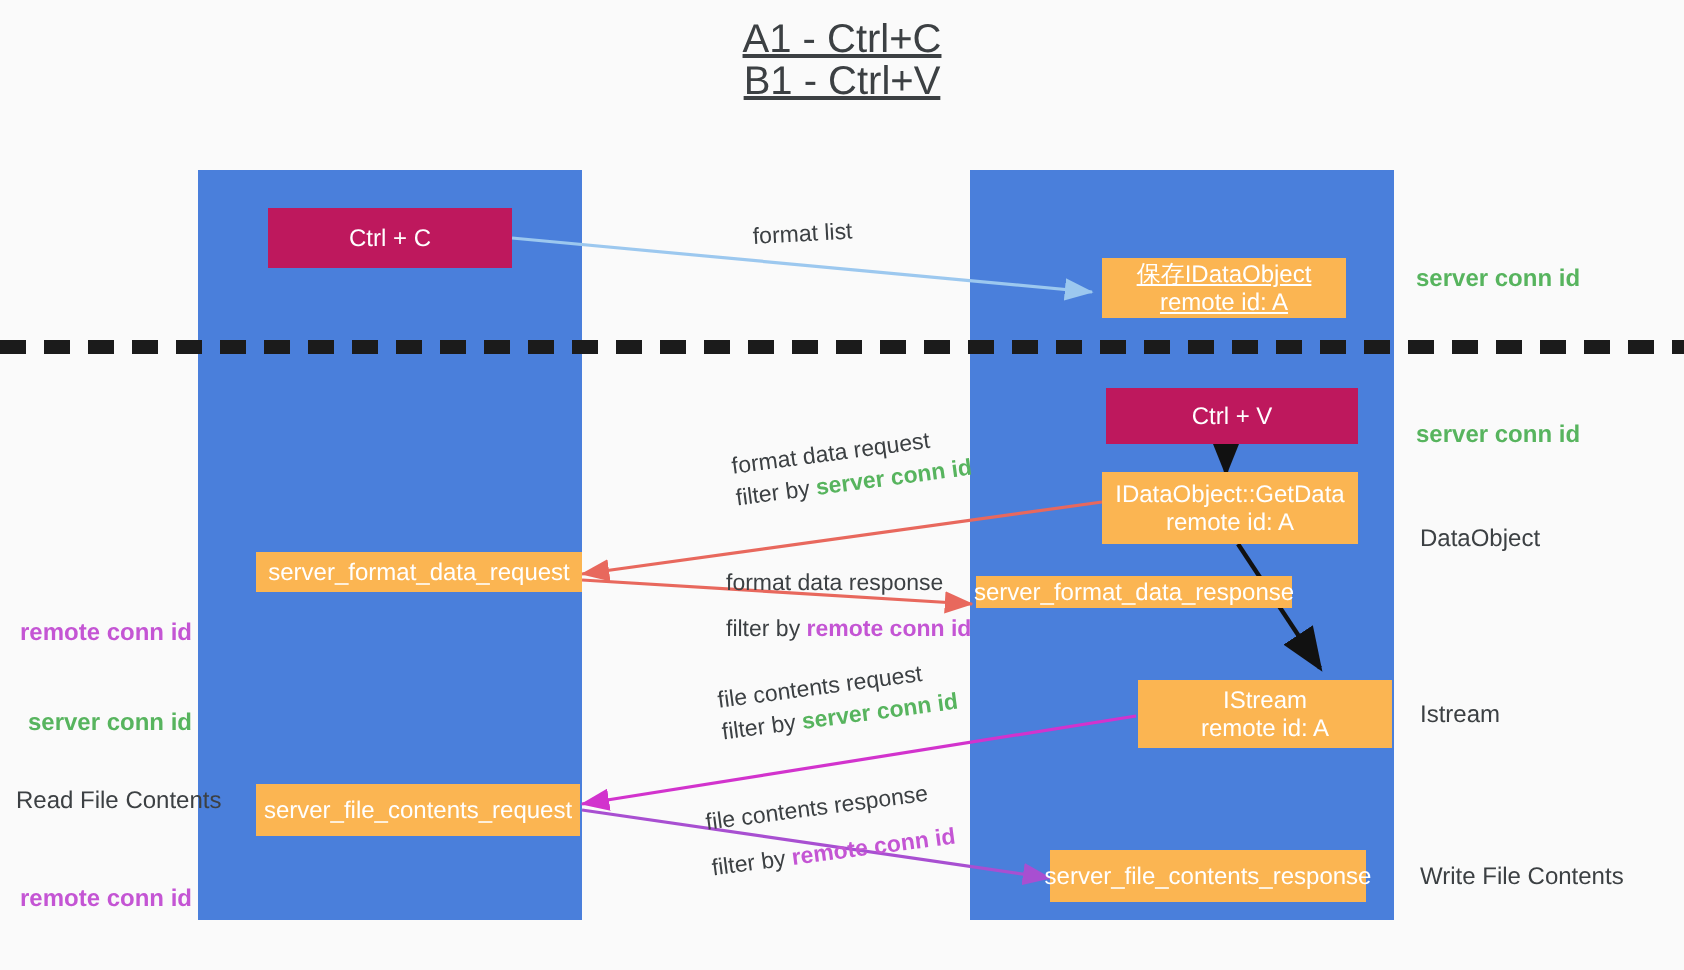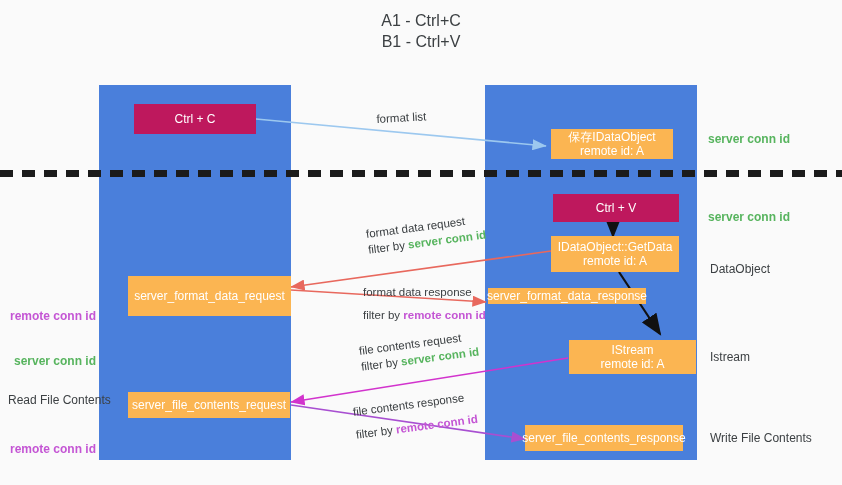--- a/index.html
+++ b/index.html
@@ -9,21 +9,21 @@
     font-family:"Liberation Sans","DejaVu Sans",sans-serif;
     position:relative;overflow:hidden;
     -webkit-font-smoothing:antialiased;
   }
   .stage{position:absolute;inset:0;}
   .abs{position:absolute;}
 
   
   .title{
     left:0;top:10px;width:842px;text-align:center;
-    font-size:16px;color:#3c4043;line-height:21px;white-space:pre;
+    font-size:20px;color:#3c4043;line-height:21px;white-space:pre;text-decoration:underline;
   }
 
   
   .colhead{
     text-align:center;font-size:12.5px;color:#3c4043;line-height:15px;
     white-space:pre;
   }
 
   
   .lane{background:#4a7fdb;}
@@ -110,29 +110,29 @@
 
     <line x1="568" y1="358" x2="291" y2="402" stroke="#d233cd" stroke-width="1.6" marker-end="url(#ah-magenta)"></line>
 
     <line x1="291" y1="405" x2="525" y2="439" stroke="#a84fd1" stroke-width="1.6" marker-end="url(#ah-purple)"></line>
   </svg>
 
   <div class="abs dashsep"></div>
 
   <div class="abs box green" style="left:134px;top:104px;width:122px;height:30px;">Ctrl + C</div>
 
-  <div class="abs box orange" style="left:551px;top:129px;width:122px;height:30px;">保存IDataObject
+  <div class="abs box orange" style="left:551px;top:129px;width:122px;height:30px;text-decoration:underline;">保存IDataObject
 remote id: A</div>
 
   <div class="abs box green" style="left:553px;top:178px;width:126px;height:28px;margin-top:16px;">Ctrl + V</div>
 
   <div class="abs box orange" style="left:551px;top:236px;width:128px;height:36px;">IDataObject::GetData
 remote id: A</div>
 
-  <div class="abs box orange" style="left:128px;top:276px;width:163px;height:40px;">server_format_data_request</div>
+  <div class="abs box orange" style="left:128px;top:276px;width:163px;height:20px;">server_format_data_request</div>
 
   <div class="abs box orange" style="left:488px;top:288px;width:158px;height:16px;">server_format_data_response</div>
 
   <div class="abs box orange" style="left:569px;top:340px;width:127px;height:34px;">IStream
 remote id: A</div>
 
   <div class="abs box orange" style="left:525px;top:425px;width:158px;height:26px;">server_file_contents_response</div>
 
   <div class="abs box orange" style="left:128px;top:392px;width:162px;height:26px;">server_file_contents_request</div>
 

